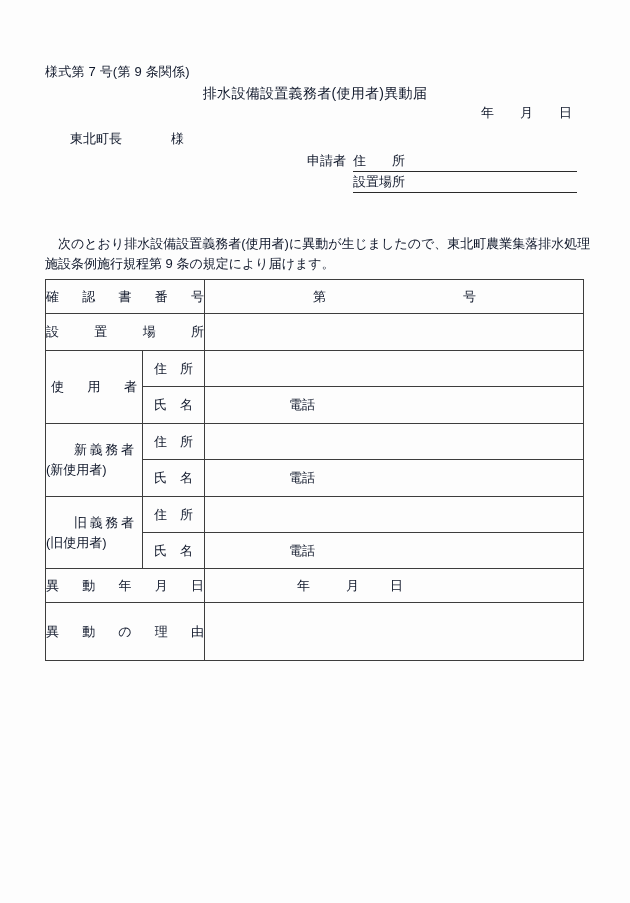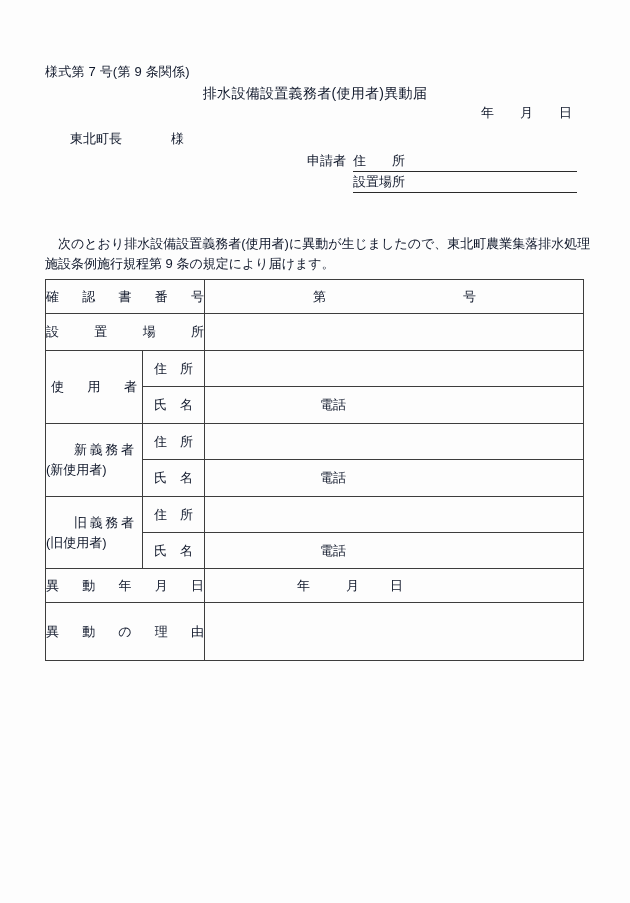--- a/index.html
+++ b/index.html
@@ -38,21 +38,21 @@
     padding:0;
     font-size:13px;
     overflow:hidden;
   }
   .jl{text-align:justify;text-align-last:justify;padding:0 7px;line-height:20px;margin-left:20px;}
   .ctr{text-align:left;line-height:20px;}
   .sub{text-align:center;}
   td.val{padding:0;}
   .dai{display:inline-block;margin-left:108px;}
   .gou{display:inline-block;margin-left:137px;}
-  .tel{display:inline-block;margin-left:115px;}
+  .tel{display:inline-block;margin-left:84px;}
   .ty{display:inline-block;margin-left:92px;}
   .tm{display:inline-block;margin-left:36px;}
   .td2{display:inline-block;margin-left:31px;}
 </style>
 </head>
 <body>
 
 <div class="page">
 
   <div class="abs form-no">様式第 7 号(第 9 条関係)</div>

